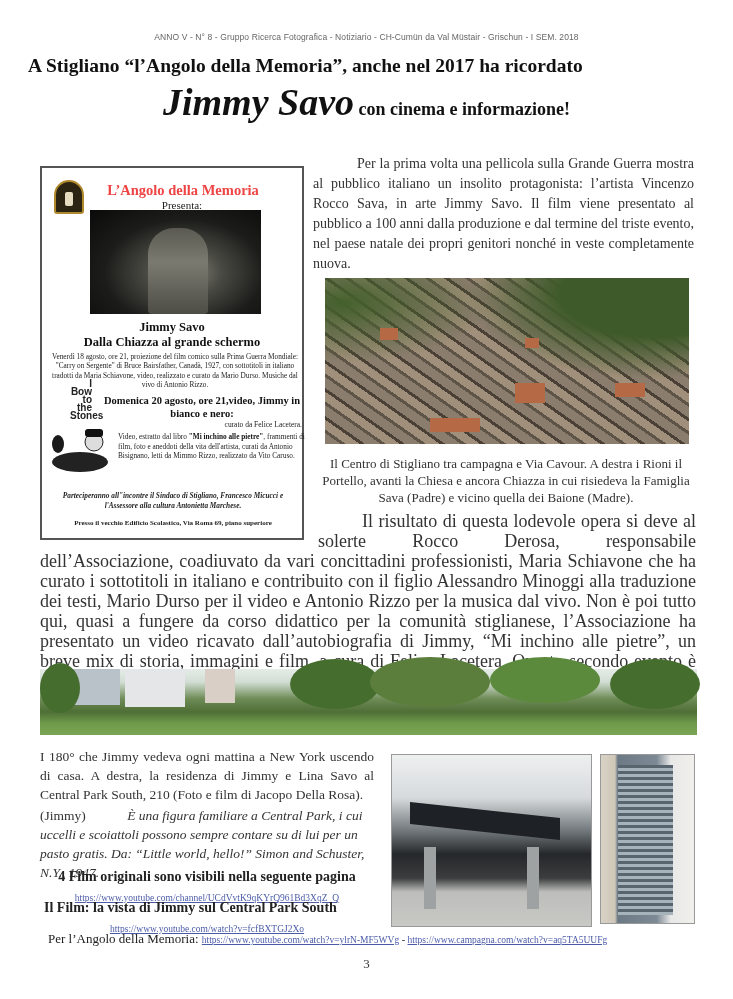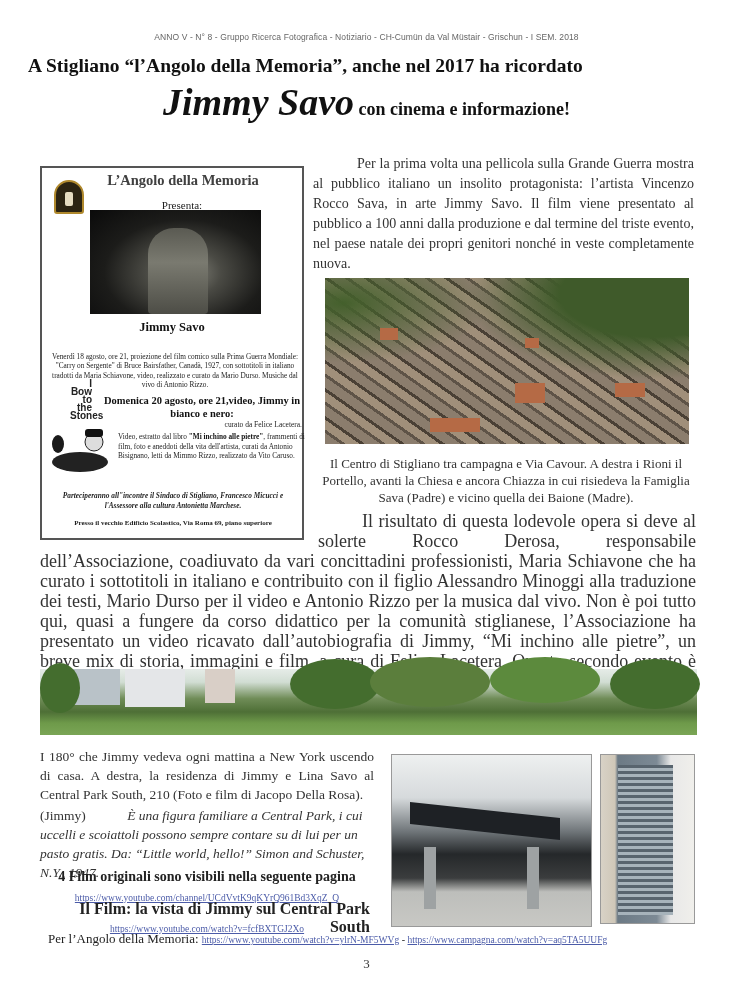--- a/index.html
+++ b/index.html
@@ -11,21 +11,21 @@
   .title1 { left:0; width:733px; top:55px; font-size:19.5px; font-weight:bold; color:#111;padding-left:28px; }
   .title2 { left:0; width:733px; top:80px; text-align:center; color:#111; }
   .title2 .big { font-size:38px; font-weight:bold; font-style:italic; }
   .title2 .small { font-size:18px; font-weight:bold; }
 
   
   .poster { left:40px; top:166px; width:264px; height:374px; border:2px solid #555; box-sizing:border-box; background:#fff; }
   .poster .logo { position:absolute; left:12px; top:12px; width:30px; height:34px; border-radius:15px 15px 3px 3px;
                   background:#2c2412; border:2px solid #b0892d; box-sizing:border-box; }
   .poster .logo::after { content:""; position:absolute; left:9px; top:10px; width:8px; height:14px; background:#e6dcc0; border-radius:2px; }
-  .poster .ptitle { position:absolute; left:0; width:100%; top:4px; text-align:center; font-size:14.5px; font-weight:bold; color:#404040; padding-left:22px; box-sizing:border-box; }
+  .poster .ptitle { position:absolute; left:0; width:100%; top:14px; text-align:center; font-size:14.5px; font-weight:bold; color:#ef4444; padding-left:22px; box-sizing:border-box; }
   .poster .presenta { position:absolute; left:0; width:100%; top:31px; text-align:center; font-size:11px; color:#222; padding-left:20px; box-sizing:border-box; }
   .poster .photo { position:absolute; left:48px; top:42px; width:171px; height:104px;
                    background: radial-gradient(ellipse at 55% 60%, #8a8a80 0%, #4a4a44 28%, #1c1c1a 60%, #0a0a0a 100%); }
   .poster .photo .fig { position:absolute; left:58px; top:18px; width:60px; height:86px; background:linear-gradient(#5a5a52,#7a7a70 40%,#4d4d46); border-radius:26px 26px 4px 4px; }
   .poster .name { position:absolute; left:0; width:100%; top:152px; text-align:center; font-size:12.5px; font-weight:bold; color:#111; }
   .poster .subtitle { position:absolute; left:0; width:100%; top:167px; text-align:center; font-size:12.5px; font-weight:bold; color:#111; }
   .poster .desc { position:absolute; left:10px; width:246px; top:184px; text-align:center; font-size:7.3px; line-height:9.3px; color:#222; }
   .poster .dom1 { position:absolute; left:60px; width:200px; top:226px; text-align:center; font-size:10.5px; font-weight:bold; line-height:13px; color:#111; }
   .poster .curato { position:absolute; left:60px; width:200px; top:252px; text-align:right; font-size:7.5px; color:#222; }
   .poster .video { position:absolute; left:68px; width:190px; top:264px; font-size:7.3px; line-height:9.6px; color:#222; padding-left:8px; }
@@ -57,21 +57,21 @@
   .panorama .bld { position:absolute; background:#c9cdd0; }
   .panorama .tree { position:absolute; border-radius:50%; background:#446d2e; }
 
   .p3 { left:40px; width:334px; top:747px; font-size:13.5px; line-height:19px; text-align:justify; color:#333; }
   .p4 { left:40px; width:334px; top:806px; font-size:13.5px; line-height:19px; color:#333; }
   .p4 i { font-style:italic;margin-left:38px; }
 
   .films-title { left:40px; width:334px; top:869px; text-align:center; font-size:14px; font-weight:bold; color:#222; }
   .link { color:#4b5ba8; text-decoration:underline; font-size:9.5px; }
   .link1 { left:40px; width:334px; top:887px; text-align:center; }
-  .film-title { left:36px; width:334px; top:900px; text-align:right; font-size:16px; font-weight:bold; color:#222; }
+  .film-title { left:44px; width:334px; top:900px; text-align:left; font-size:14px; font-weight:bold; color:#222; }
   .link2 { left:40px; width:334px; top:918px; text-align:center; }
   .per { left:48px; top:931px; font-size:13px; color:#222; white-space:nowrap; }
   .per .lbl { font-size:13px; }
 
   .building1 { left:391px; top:754px; width:201px; height:173px; background:linear-gradient(to bottom, #eef0f0 0%, #d6dadc 25%, #6e7478 45%, #25282a 58%, #3b3d3e 72%, #bdbebb 80%, #c8c8c4 100%); border:1px solid #999; box-sizing:border-box; }
   .building1 .canopy { position:absolute; left:18px; top:55px; width:150px; height:22px; background:#1e2125; transform:skewY(6deg); }
   .building1 .pillar { position:absolute; top:92px; width:12px; height:62px; background:#9ea2a3; }
   .building2 { left:600px; top:754px; width:95px; height:170px; background:linear-gradient(to right, #d8d2c6 0%, #cfc7b8 15%, #6c7a85 18%, #7d8a95 60%, #e8e8e8 75%, #f0efeb 100%); border:1px solid #999; box-sizing:border-box; }
   .building2 .stripes { position:absolute; left:17px; top:10px; width:55px; height:150px;
                         background:repeating-linear-gradient(to bottom, #58646e 0 3px, #a7b3bb 3px 6px); }
@@ -87,20 +87,21 @@
 </div>
 
 <div class="abs poster">
   <div class="logo"></div>
   <div class="ptitle">L’Angolo della Memoria</div>
   <div class="presenta">Presenta:</div>
   <div class="photo">
       <div class="fig"></div>
     </div>
   <div class="name">Jimmy Savo</div>
+  <div class="subtitle">Dalla Chiazza al grande schermo</div>
   <div class="desc">Venerdì 18 agosto, ore 21, proiezione del film comico sulla Prima Guerra Mondiale: "Carry on Sergente" di Bruce Bairsfather, Canadà, 1927,  con sottotitoli in italiano tradotti da Maria Schiavone, video, realizzato e curato da Mario Durso. Musiche dal vivo di Antonio Rizzo.</div>
   <div class="stones">I Bow to the Stones</div>
   <svg class="jimmyfig" viewBox="0 0 66 48">
     <ellipse cx="30" cy="36" rx="28" ry="10" fill="#222"></ellipse>
     <circle cx="44" cy="16" r="9" fill="#ddd" stroke="#222"></circle>
     <rect x="35" y="3" width="18" height="8" rx="3" fill="#111"></rect>
     <ellipse cx="8" cy="18" rx="6" ry="9" fill="#1a1a1a"></ellipse>
   </svg>
   <div class="dom1">Domenica 20 agosto, ore 21,video, Jimmy in bianco e nero:</div>
   <div class="curato">curato da Felice Lacetera.</div>

